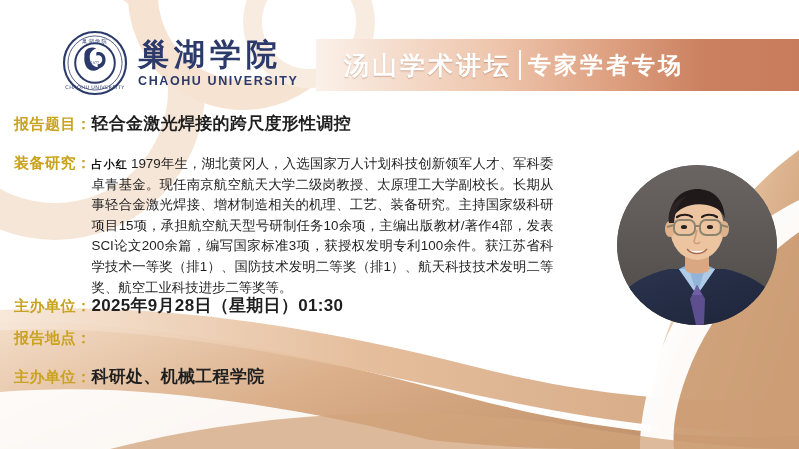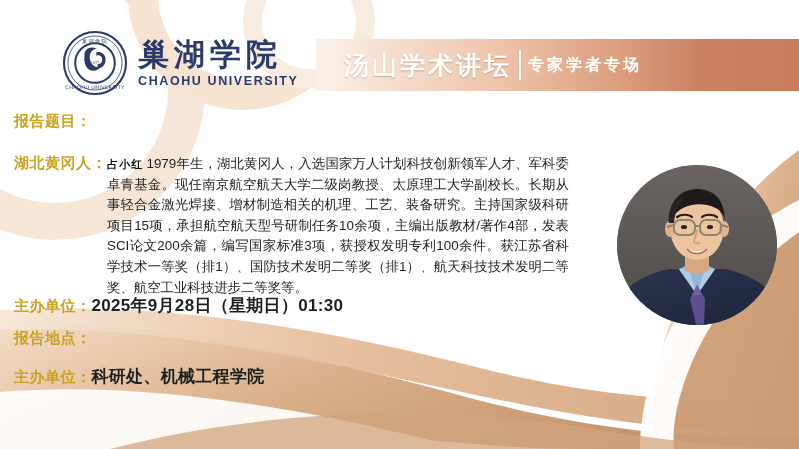--- a/index.html
+++ b/index.html
@@ -165,21 +165,21 @@
     text-shadow: 0 1px 1px rgba(120,70,40,.35);
   }
   .banner-sep {
     width: 2px;
     height: 30px;
     background: #ffffff;
     opacity: .95;
   }
   .banner-sub {
     font-family: "DejaVu Serif", "Liberation Serif", serif;
-    font-size: 16px;
+    font-size: 23px;
     font-weight: 700;
     color: #ffffff;
     letter-spacing: 3px;
   }
 
   
   .content {
     position: absolute;
     left: 0;
     top: 104px;
@@ -324,24 +324,25 @@
       <span class="banner-main">汤山学术讲坛</span>
       <span class="banner-sep"></span>
       <span class="banner-sub">专家学者专场</span>
     </div>
   </div>
 
   <div class="content">
 
     <div class="row" id="row-title">
       <span class="label">报告题目：</span>
+      <span class="value-strong">轻合金激光焊接的跨尺度形性调控</span>
     </div>
 
     <div class="row" id="row-bio">
-      <span class="label">湖北黄冈人：</span>
+      <span class="label">装备研究：</span>
       <span class="bio-body"><span class="bio-name">占小红</span><span>1979年生，湖北黄冈人，入选国家万人计划科技创新领军人才、军科委卓青基金。现任南京航空航天大学二级岗教授、太原理工大学副校长。长期从事轻合金激光焊接、增材制造相关的机理、工艺、装备研究。主持国家级科研项目15项，承担航空航天型号研制任务10余项，主编出版教材/著作4部，发表SCI论文200余篇，编写国家标准3项，获授权发明专利100余件。获江苏省科学技术一等奖（排1）、国防技术发明二等奖（排1）、航天科技技术发明二等奖、航空工业科技进步二等奖等。</span></span>
     </div>
 
     <div class="row" id="row-time">
       <span class="label">主办单位：</span>
       <span class="value-strong">2025年9月28日（星期日）01:30</span>
     </div>
 
     <div class="row" id="row-place">
       <span class="label">报告地点：</span>

